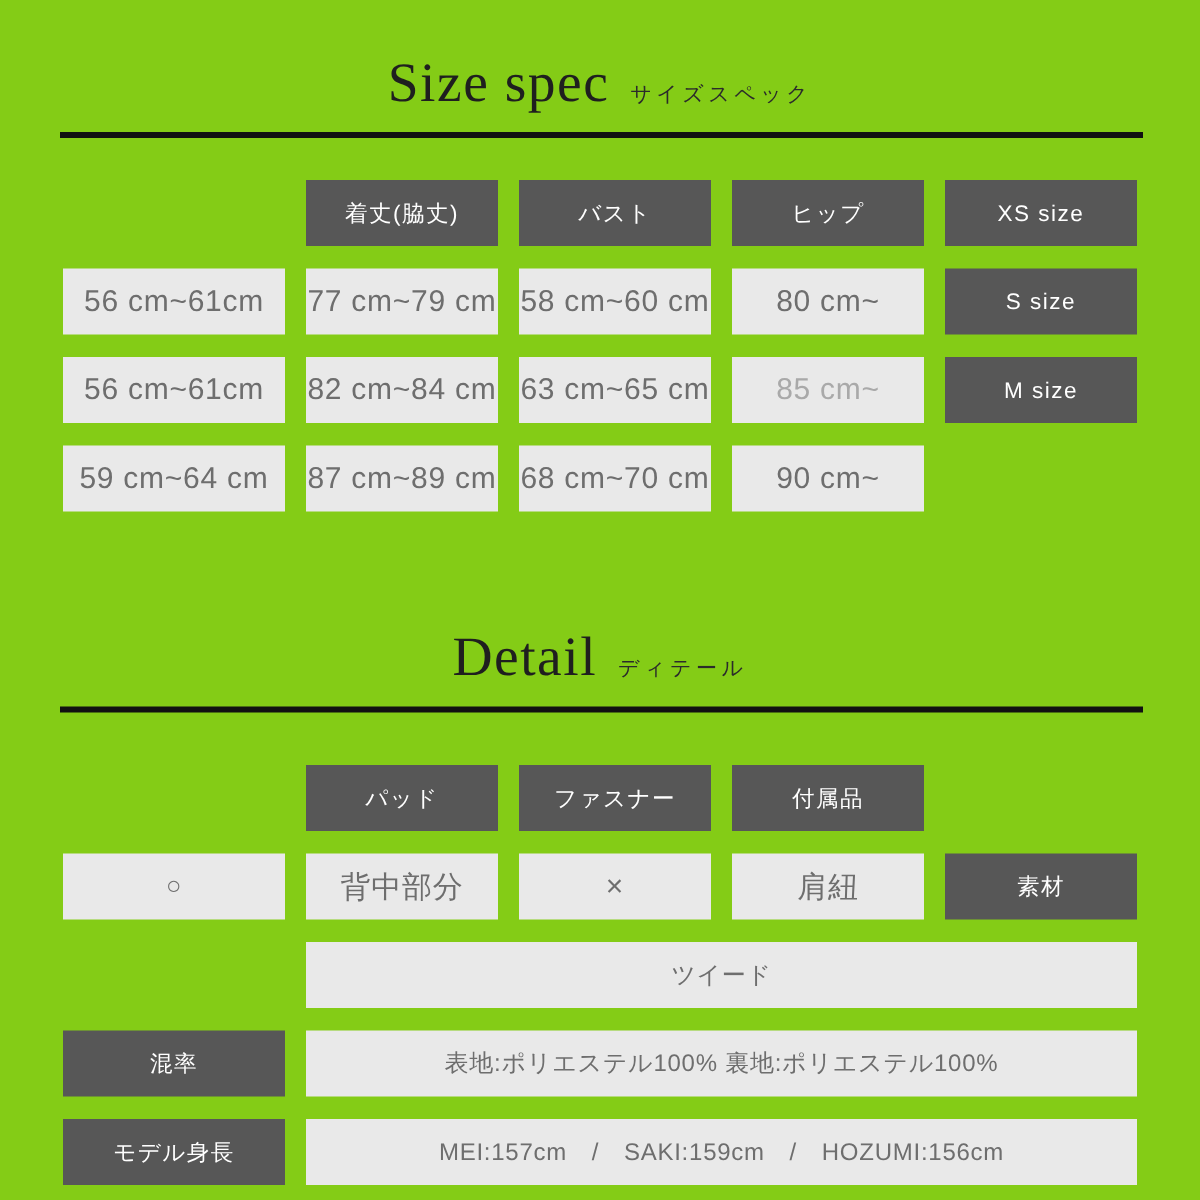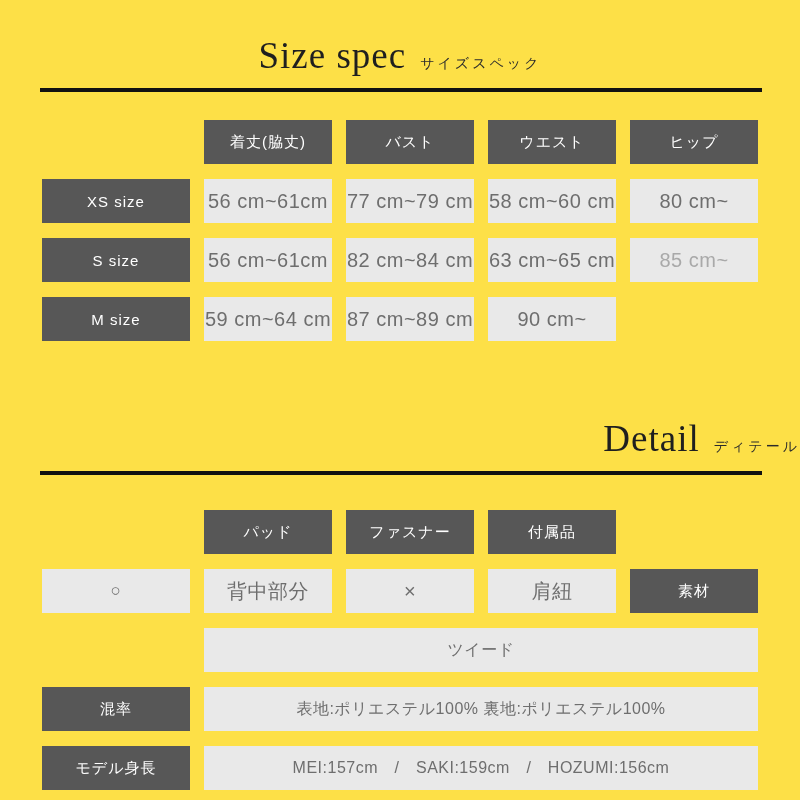--- a/index.html
+++ b/index.html
@@ -1,26 +1,26 @@
 <!DOCTYPE html>
 <html><head>
 <meta charset="utf-8">
 <style>
   * { margin:0; padding:0; box-sizing:border-box; }
   html,body { width:800px; height:800px; background:#ffffff; overflow:hidden; }
   body { font-family:"Liberation Sans","DejaVu Sans",sans-serif; }
 
-  .page { width:800px; height:800px; background:#fde047; }
+  .page { width:800px; height:800px; background:#84cc16; }
 
   
   .section-head {
     display:flex; justify-content:center; align-items:baseline;
     gap:14px; padding-top:34px;
   }
-  .section-head.head2 { padding-top:76px;justify-content:flex-end; }
+  .section-head.head2 { padding-top:76px; }
   .title-en {
     font-family:"Liberation Serif","DejaVu Serif",serif;
     font-size:37px; line-height:44px; color:#1f1f1f; letter-spacing:1px;
   }
   .title-ja {
     font-size:14px; color:#2b2b2b; letter-spacing:3px;
   }
 
   
   .rule {
@@ -61,38 +61,38 @@
   <div class="section-head">
     <span class="title-en">Size spec</span>
     <span class="title-ja">サイズスペック</span>
   </div>
   <div class="rule"></div>
 
   <div class="grid size-grid">
     <div class="spacer"></div>
     <div class="hdr">着丈(脇丈)</div>
     <div class="hdr">バスト</div>
-    <div class="hdr">ウエスト</div>
     <div class="hdr">ヒップ</div>
 
     <div class="rowlabel">XS size</div>
     <div class="cell">56 cm~61cm</div>
     <div class="cell">77 cm~79 cm</div>
     <div class="cell">58 cm~60 cm</div>
     <div class="cell">80 cm~</div>
 
     <div class="rowlabel">S size</div>
     <div class="cell">56 cm~61cm</div>
     <div class="cell">82 cm~84 cm</div>
     <div class="cell">63 cm~65 cm</div>
     <div class="cell muted">85 cm~</div>
 
     <div class="rowlabel">M size</div>
     <div class="cell">59 cm~64 cm</div>
     <div class="cell">87 cm~89 cm</div>
+    <div class="cell">68 cm~70 cm</div>
     <div class="cell">90 cm~</div>
   </div>
 
   <div class="section-head head2">
     <span class="title-en">Detail</span>
     <span class="title-ja">ディテール</span>
   </div>
   <div class="rule"></div>
 
   <div class="grid detail-grid">

